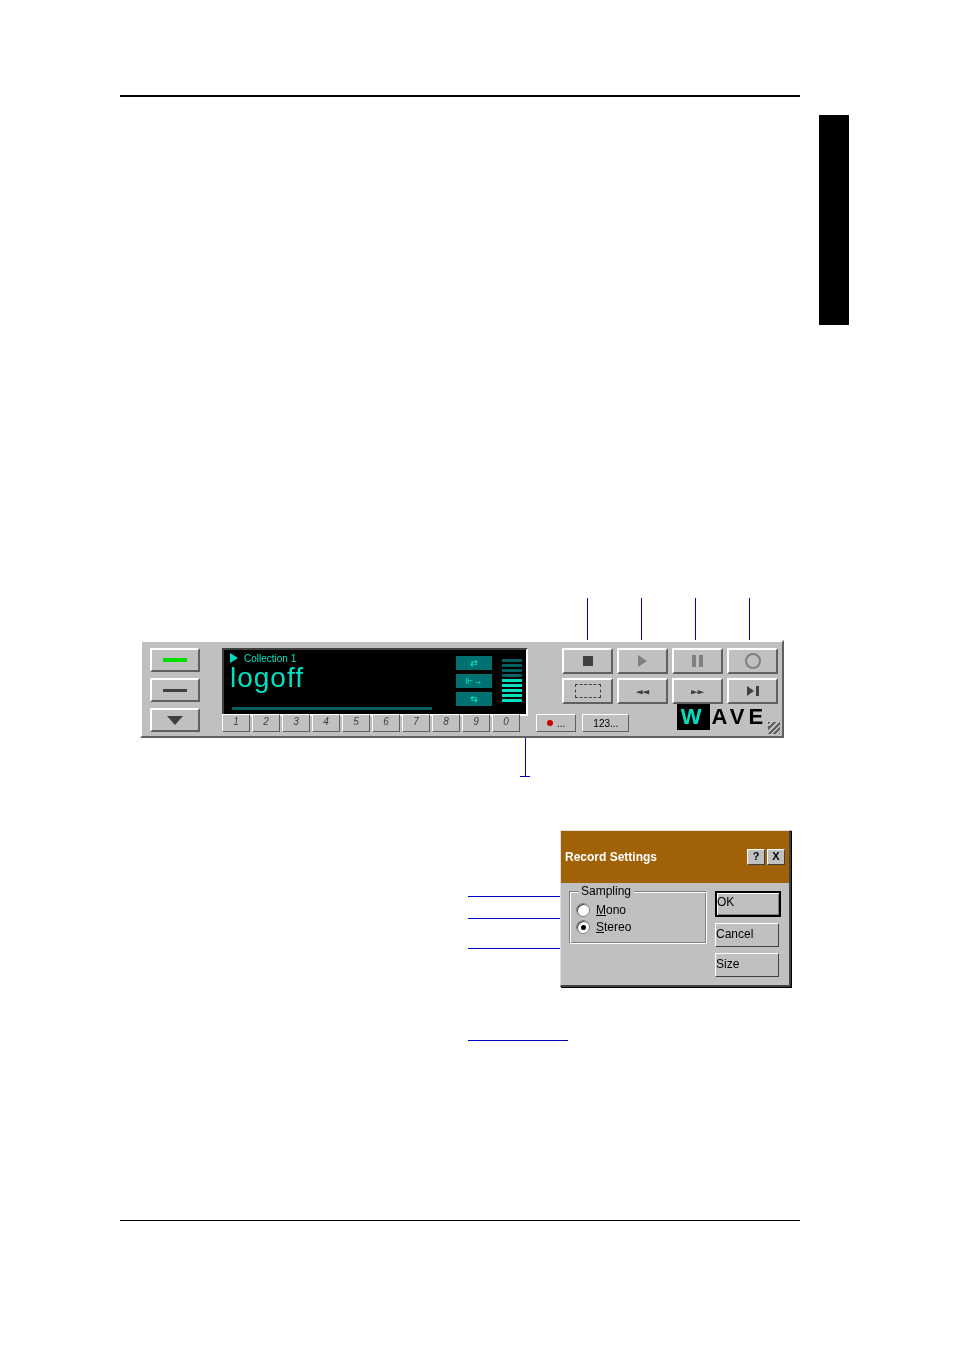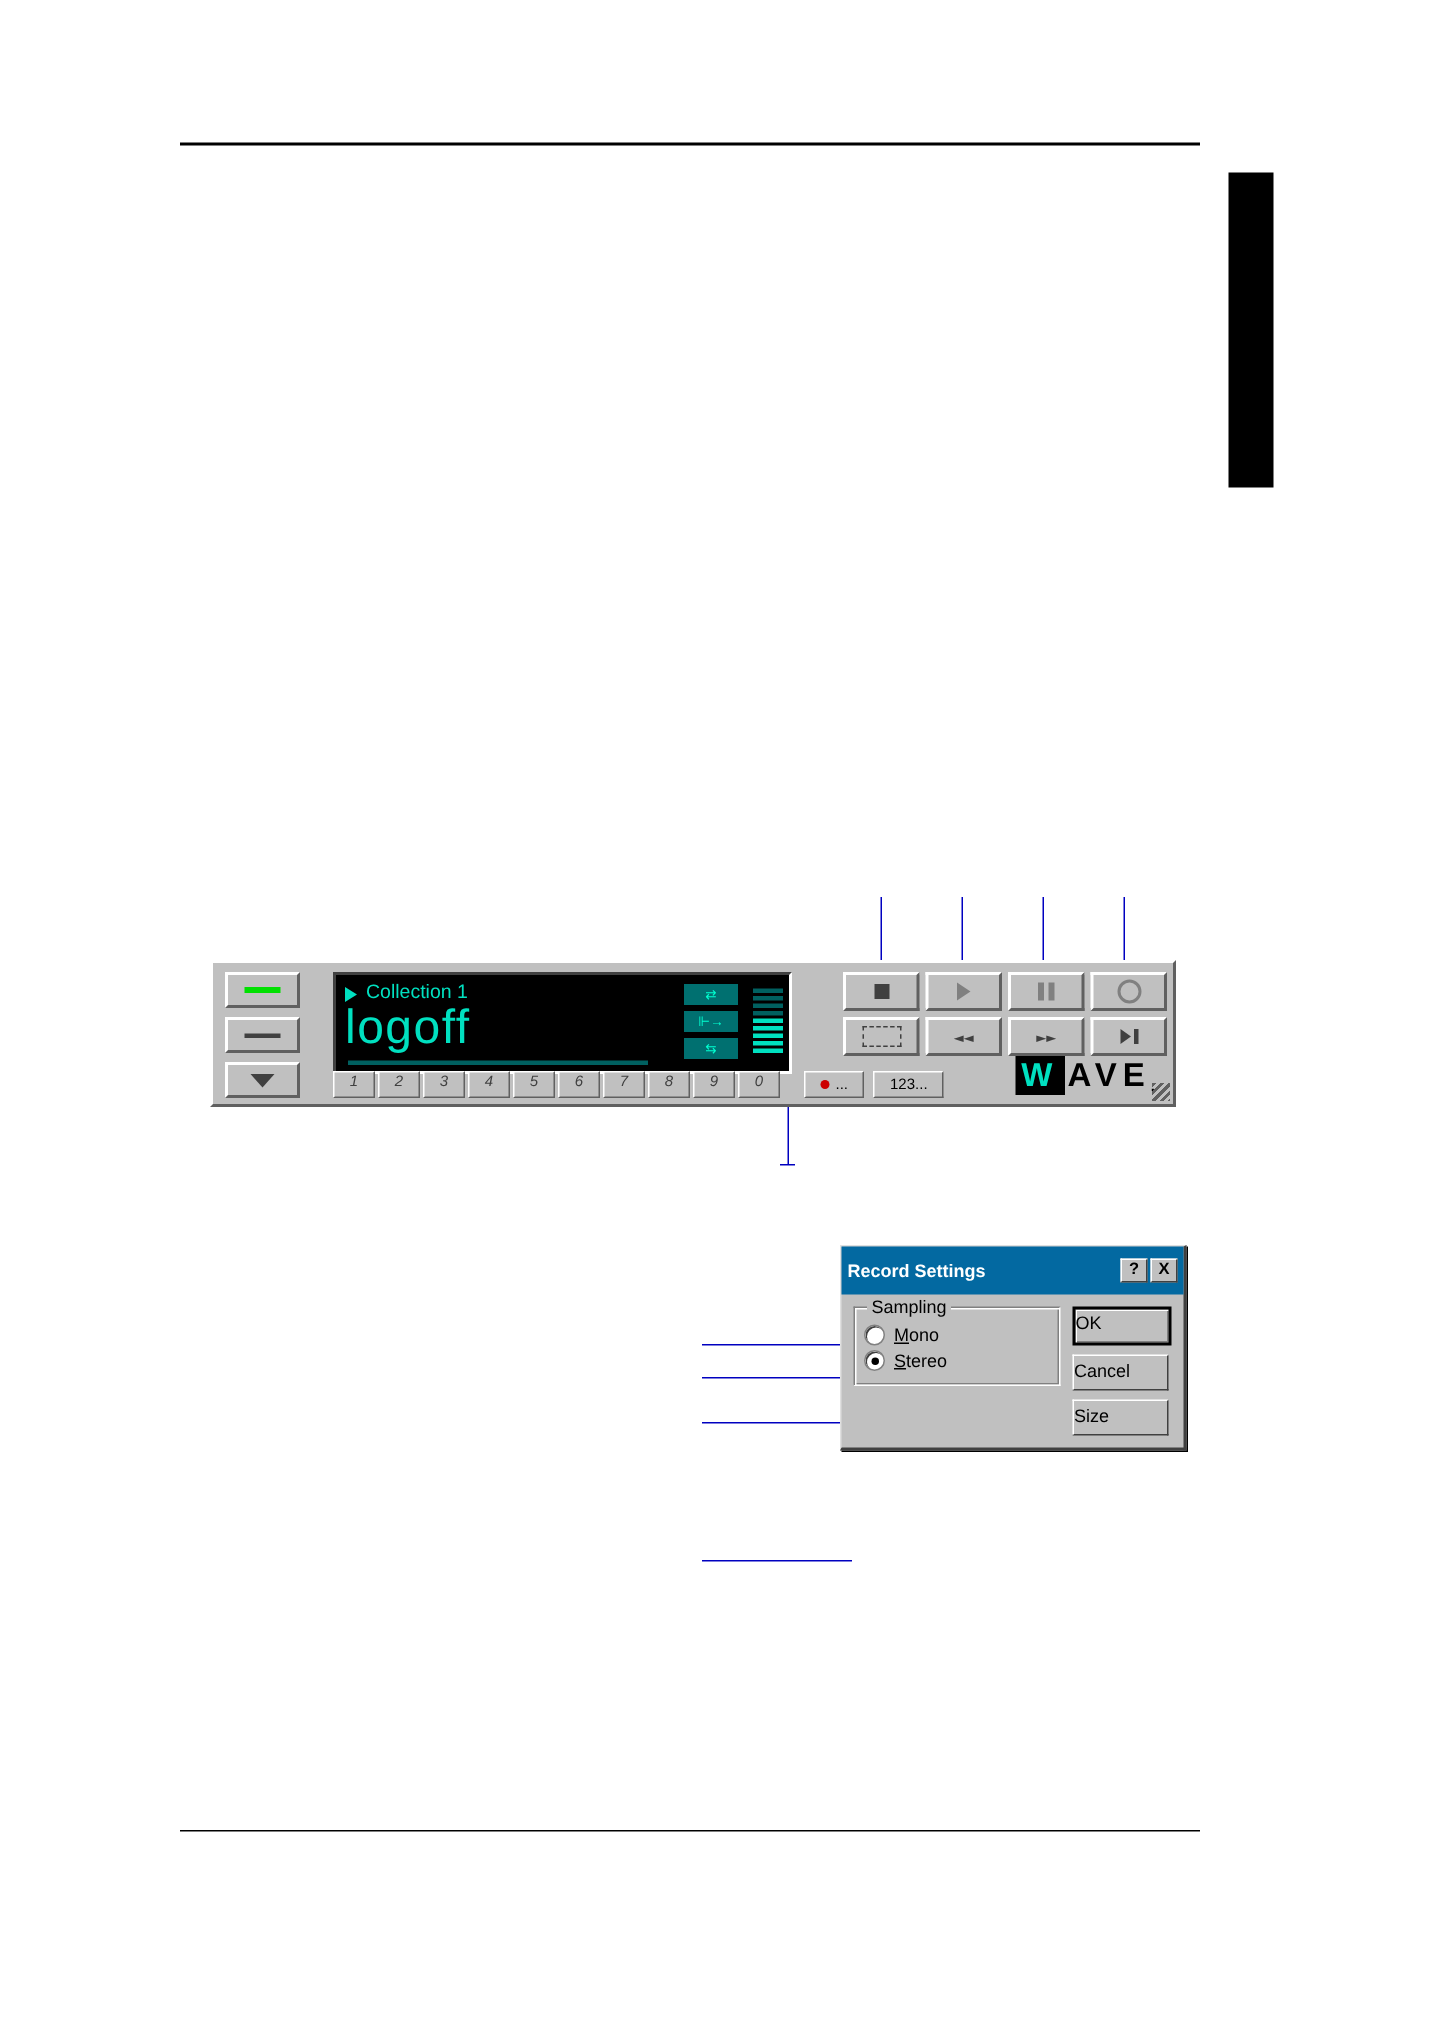--- a/index.html
+++ b/index.html
@@ -83,31 +83,31 @@
     background: #000;
     border-top: 2px solid #404040;
     border-left: 2px solid #404040;
     border-right: 2px solid #fff;
     border-bottom: 2px solid #fff;
     padding: 3px 6px;
     color: #00e0c0;
     font-family: Arial, sans-serif;
   }
   .display .line1 {
-    font-size: 13px;
-    display:flex; align-items:flex-end; gap:6px;
+    font-size: 10px;
+    display:flex; align-items:flex-start; gap:6px;
   }
   .display .line1 .tri-play {
     width: 0; height: 0;
     border-top: 5px solid transparent;
     border-bottom: 5px solid transparent;
     border-left: 8px solid #00e0c0;
   }
   .display .line2 {
-    font-size: 32px;
+    font-size: 28px;
     letter-spacing: 1px;
     margin-top: -2px;
   }
   .display .prog {
     position: absolute;
     left: 8px; bottom: 4px;
     width: 200px; height: 3px;
     background: #006060;
   }
   .display .right-icons {
@@ -237,24 +237,24 @@
     background: #c0c0c0;
     border-top: 1px solid #e0e0e0;
     border-left: 1px solid #e0e0e0;
     border-right: 2px solid #404040;
     border-bottom: 2px solid #404040;
     box-shadow: 1px 1px 0 #000;
     font-family: "MS Sans Serif", Tahoma, Arial, sans-serif;
     font-size: 12px;
   }
   .titlebar {
-    background: #0369a1;
+    background: #a16207;
     color: #fff;
     font-weight: bold;
-    padding: 8px 4px;
+    padding: 18px 4px;
     display: flex;
     align-items: center;
   }
   .titlebar .title { flex: 1; }
   .titlebar .tb-btn {
     width: 16px; height: 14px;
     background: #c0c0c0;
     border-top: 1px solid #fff;
     border-left: 1px solid #fff;
     border-right: 1px solid #404040;

